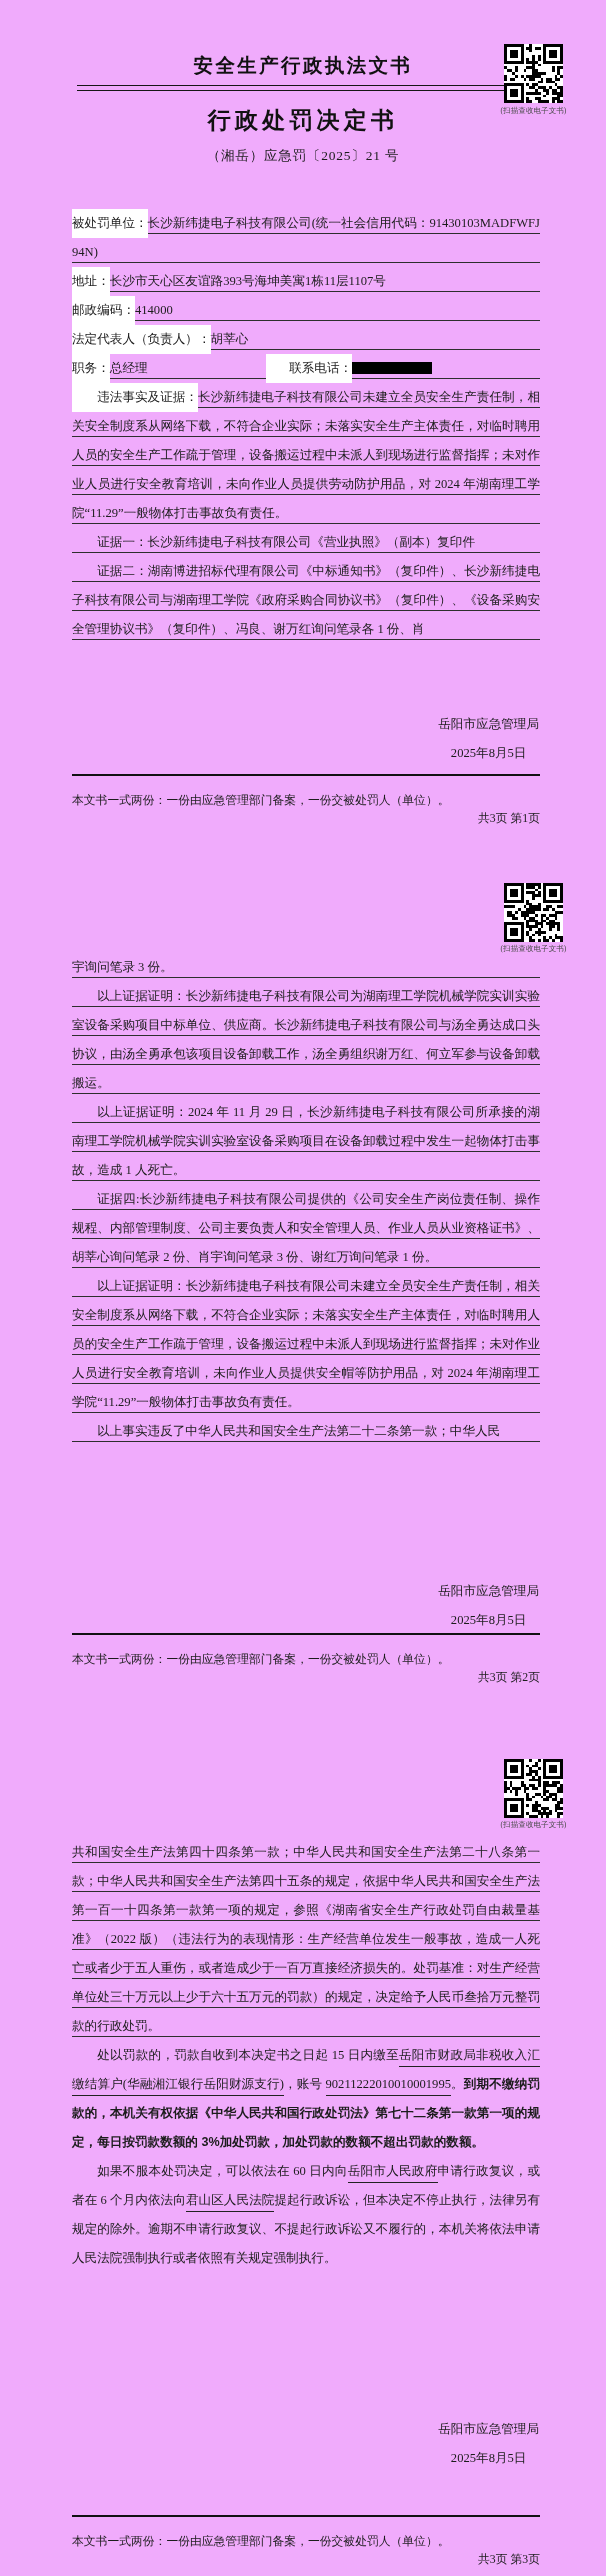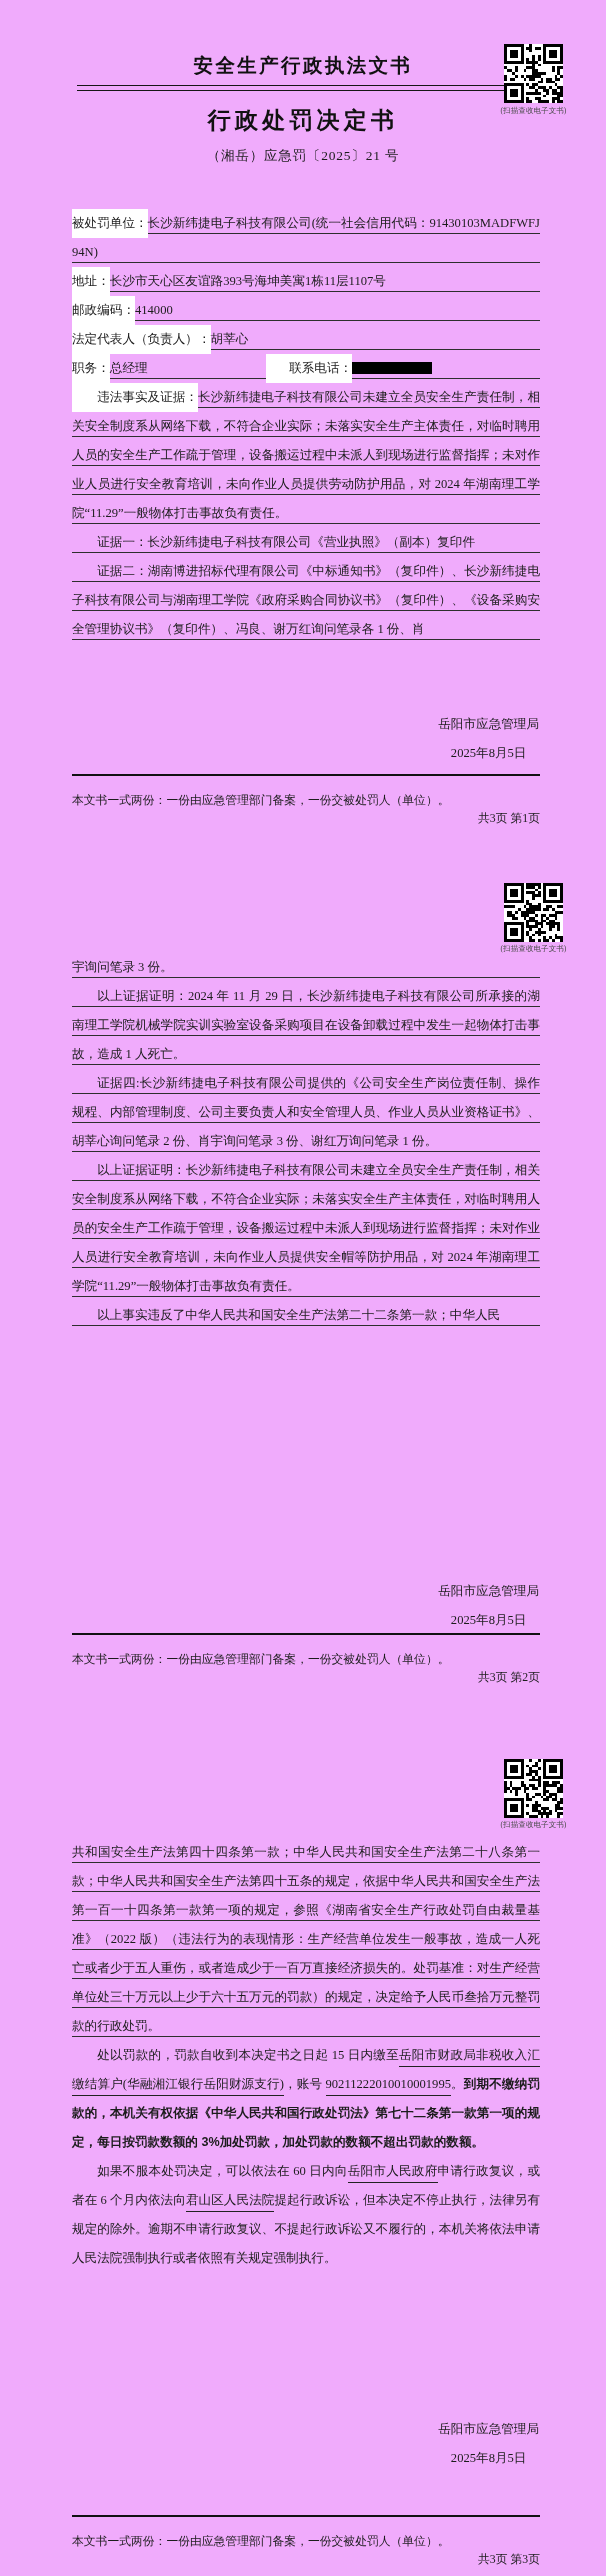--- a/index.html
+++ b/index.html
@@ -349,20 +349,21 @@
           <rect x="14" y="20" width="1" height="1" fill="#000"></rect>
           <rect x="15" y="20" width="1" height="1" fill="#000"></rect>
           <rect x="17" y="20" width="1" height="1" fill="#000"></rect>
           <rect x="20" y="20" width="1" height="1" fill="#000"></rect>
         </svg>
       </div>
     <div class="qr-caption">(扫描查收电子文书)</div>
   </div>
   <div class="body" style="top:94px">
       <p class="para ruled"><span class="">宇询问笔录 3 份。</span></p>
+      <p class="para ruled indent"><span class="">以上证据证明：长沙新纬捷电子科技有限公司为湖南理工学院机械学院实训实验室设备采购项目中标单位、供应商。长沙新纬捷电子科技有限公司与汤全勇达成口头协议，由汤全勇承包该项目设备卸载工作，汤全勇组织谢万红、何立军参与设备卸载搬运。</span></p>
       <p class="para ruled indent"><span class="">以上证据证明：2024 年 11 月 29 日，长沙新纬捷电子科技有限公司所承接的湖南理工学院机械学院实训实验室设备采购项目在设备卸载过程中发生一起物体打击事故，造成 1 人死亡。</span></p>
       <p class="para ruled indent"><span class="">证据四:长沙新纬捷电子科技有限公司提供的《公司安全生产岗位责任制、操作规程、内部管理制度、公司主要负责人和安全管理人员、作业人员从业资格证书》、胡莘心询问笔录 2 份、肖宇询问笔录 3 份、谢红万询问笔录 1 份。</span></p>
       <p class="para ruled indent"><span class="">以上证据证明：长沙新纬捷电子科技有限公司未建立全员安全生产责任制，相关安全制度系从网络下载，不符合企业实际；未落实安全生产主体责任，对临时聘用人员的安全生产工作疏于管理，设备搬运过程中未派人到现场进行监督指挥；未对作业人员进行安全教育培训，未向作业人员提供安全帽等防护用品，对 2024 年湖南理工学院“11.29”一般物体打击事故负有责任。</span></p>
       <p class="para ruled indent"><span class="">以上事实违反了中华人民共和国安全生产法第二十二条第一款；中华人民</span></p>
     </div>
   <div class="sig" style="top:722px">
     <div class="org">岳阳市应急管理局</div>
     <div class="date">2025年8月5日</div>
   </div>
   <div class="footer" style="top:774px">

